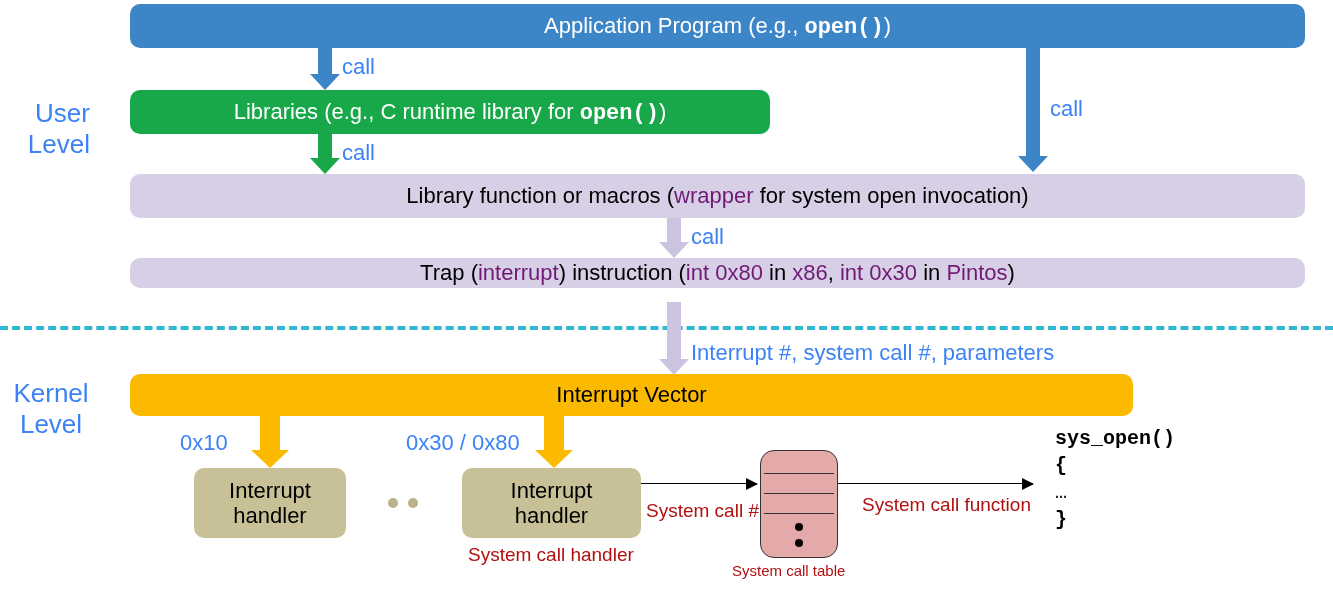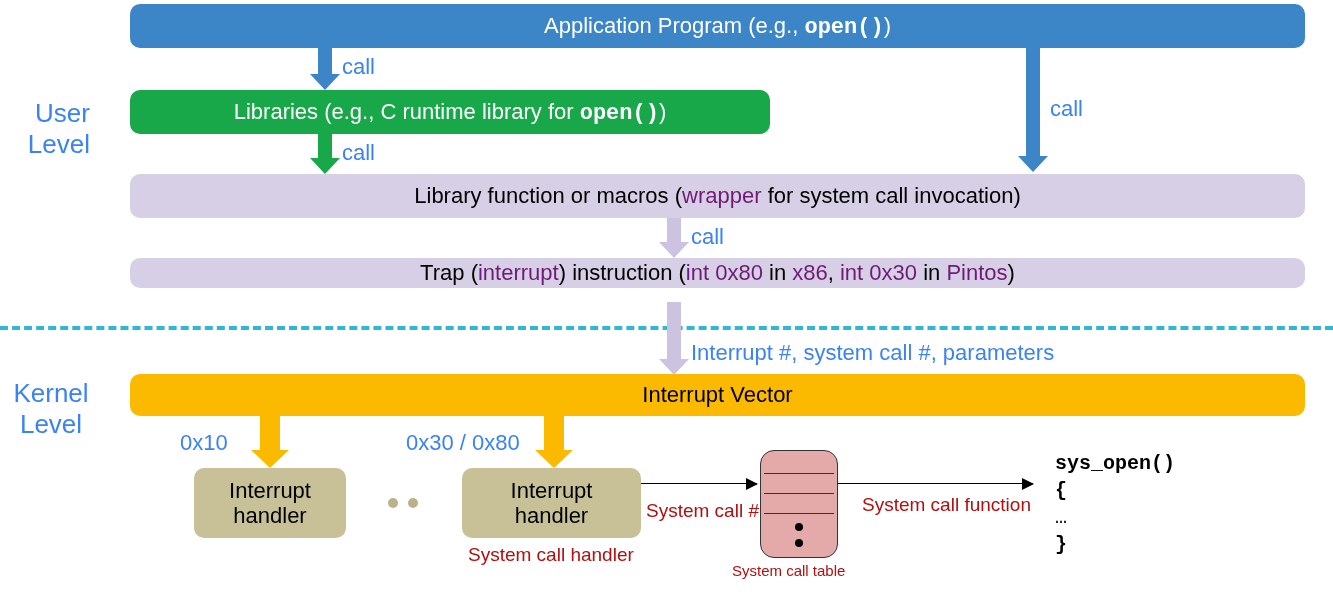--- a/index.html
+++ b/index.html
@@ -145,21 +145,21 @@
 </div>
 
 <div class="arrow" style="left:318px; top:134px;">
   <div class="shaft" style="background:#18a84a; width:14px; height:26px; left:0; top:0;"></div>
   <div class="head" style="top:24px; left:-8px; border-top:16px solid #18a84a; border-left:15px solid transparent; border-right:15px solid transparent;"></div>
 </div>
 <div class="label blue-txt" style="left:342px; top:140px;">call</div>
 
 <div class="box bg-lav" style="left:130px; top:174px; width:1175px; height:44px;">
   <span>
-    <span>Library function or macros (</span><span class="red-txt">wrapper</span><span> for system call invocation)</span>
+    <span>Library function or macros (</span><span class="red-txt">wrapper</span><span> for system open invocation)</span>
   </span>
 </div>
 
 <div class="arrow" style="left:667px; top:218px;">
   <div class="shaft" style="background:#cbc3df; width:14px; height:26px; left:0; top:0;"></div>
   <div class="head" style="top:24px; left:-8px; border-top:16px solid #cbc3df; border-left:15px solid transparent; border-right:15px solid transparent;"></div>
 </div>
 <div class="label blue-txt" style="left:691px; top:224px;">call</div>
 
 <div class="box bg-lav" style="left:130px; top:258px; width:1175px; height:30px;">
@@ -169,21 +169,21 @@
 </div>
 
 <div class="dashed-sep" style="top:326px;"></div>
 
 <div class="arrow" style="left:667px; top:302px;">
   <div class="shaft" style="background:#cbc3df; width:14px; height:59px; left:0; top:0;"></div>
   <div class="head" style="top:57px; left:-8px; border-top:16px solid #cbc3df; border-left:15px solid transparent; border-right:15px solid transparent;"></div>
 </div>
 <div class="label blue-txt" style="left:691px; top:340px;">Interrupt #, system call #, parameters</div>
 
-<div class="box bg-yellow" style="left:130px; top:374px; width:1175px; height:42px;">
+<div class="box bg-yellow" style="left:130px; top:374px; width:1003px; height:42px;">
   <span>Interrupt Vector</span>
 </div>
 
 <div class="arrow" style="left:260px; top:416px;">
   <div class="shaft" style="background:#fbb900; width:20px; height:36px; left:0; top:0;"></div>
   <div class="head" style="top:34px; left:-9px; border-top:18px solid #fbb900; border-left:19px solid transparent; border-right:19px solid transparent;"></div>
 </div>
 <div class="label blue-txt" style="left:180px; top:430px;">0x10</div>
 
 <div class="arrow" style="left:544px; top:416px;">
@@ -210,18 +210,18 @@
   <div class="table-line" style="top:42px;"></div>
   <div class="table-line" style="top:62px;"></div>
   <div class="table-dot" style="top:72px;"></div>
   <div class="table-dot" style="top:88px;"></div>
 </div>
 <div class="label dark-red-txt" style="left:732px; top:562px; font-size:15px;">System call table</div>
 
 <div class="thin-arrow" style="left:838px; top:483px; width:195px;"></div>
 <div class="label dark-red-txt" style="left:862px; top:494px; font-size:19px;">System call function</div>
 
-<div class="code-block" style="left:1055px; top:450px;">
+<div class="code-block" style="left:1055px; top:425px;">
   <div style="font-weight:bold;">sys_open()</div>
   <div style="font-weight:bold;">{</div>
   <div>  …</div>
   <div style="font-weight:bold;">}</div>
 </div>
 
 </body></html>

